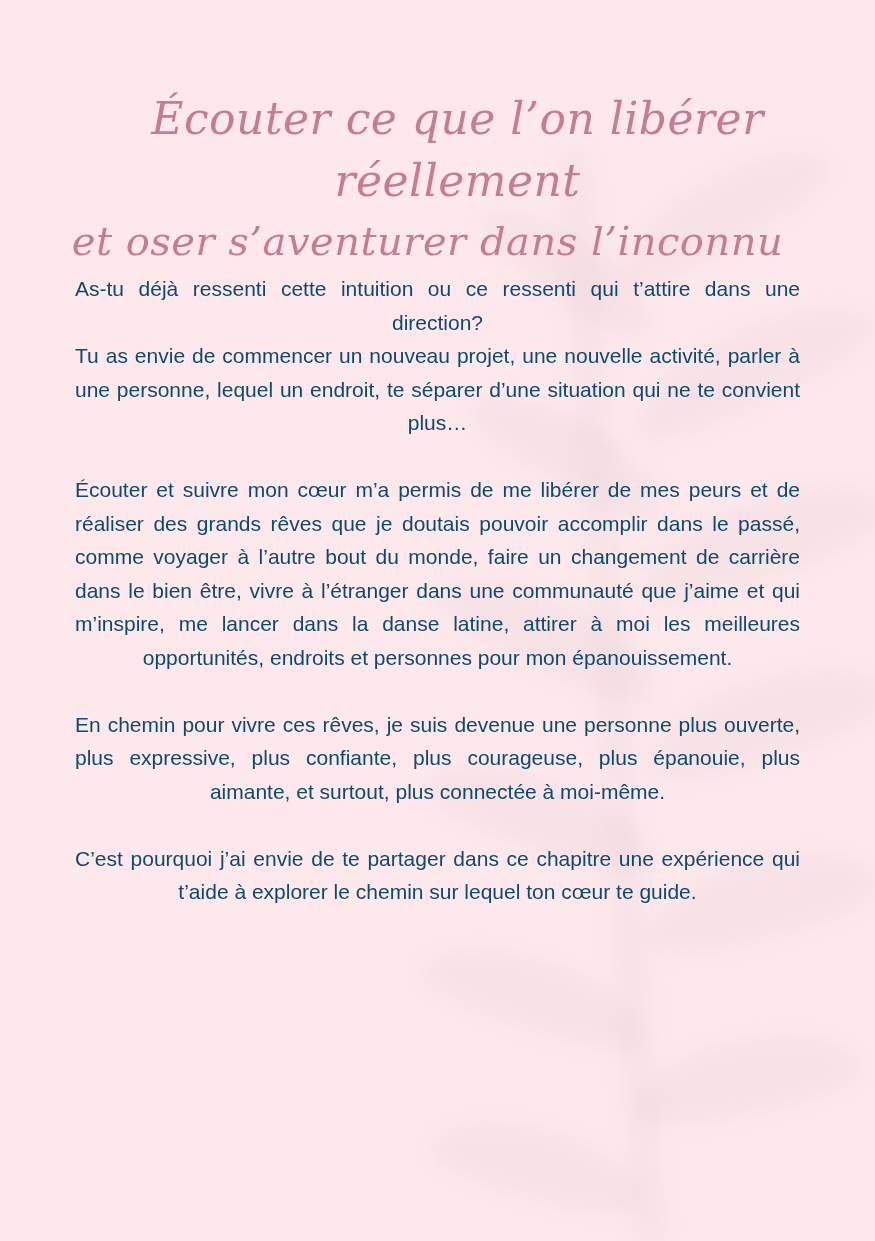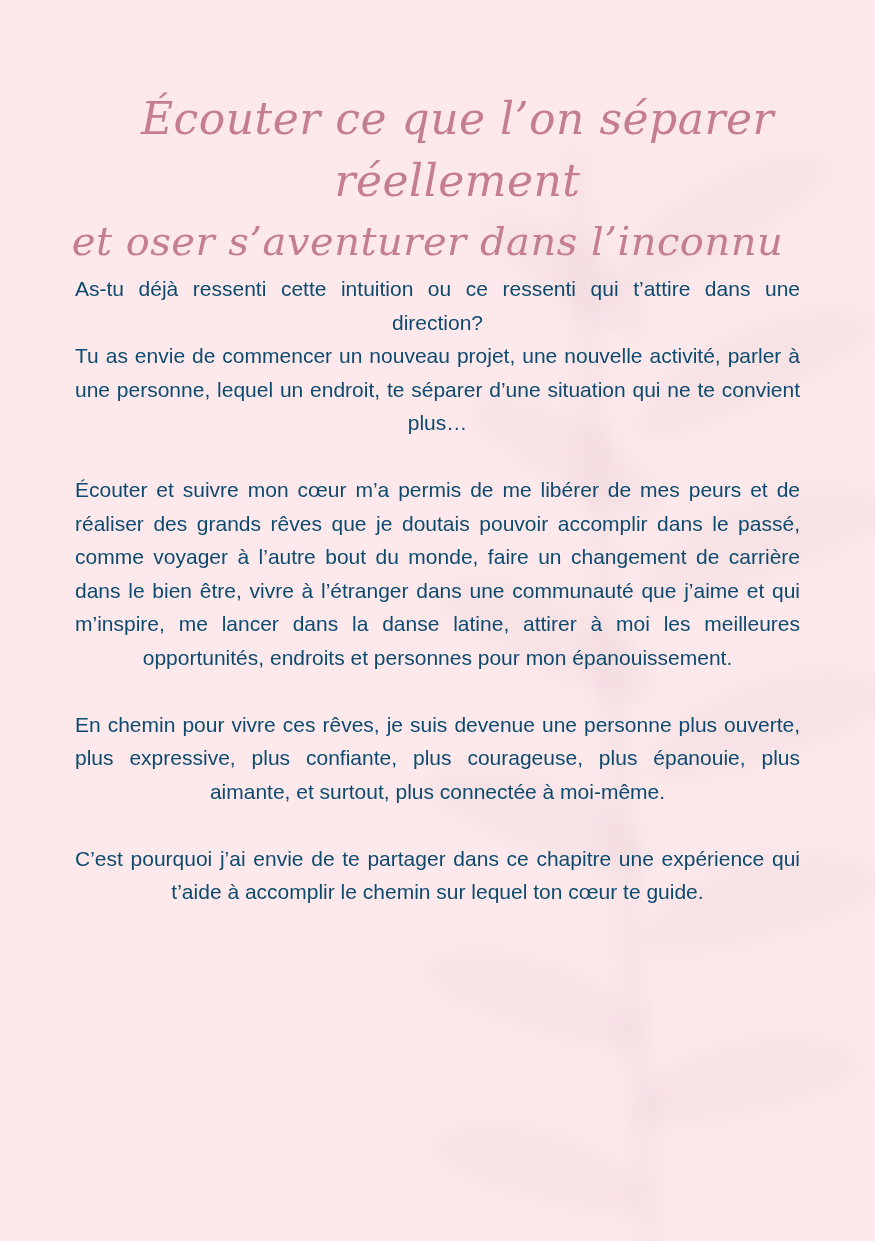--- a/index.html
+++ b/index.html
@@ -102,25 +102,25 @@
     <div class="leaf" style="left:430px; top:600px; width:240px; height:70px; transform:rotate(25deg);"></div>
     <div class="leaf" style="left:640px; top:680px; width:250px; height:80px; transform:rotate(-18deg);"></div>
     <div class="leaf" style="left:420px; top:780px; width:240px; height:70px; transform:rotate(20deg);"></div>
     <div class="leaf" style="left:640px; top:860px; width:240px; height:80px; transform:rotate(-15deg);"></div>
     <div class="leaf" style="left:420px; top:960px; width:230px; height:70px; transform:rotate(18deg);"></div>
     <div class="leaf" style="left:630px; top:1040px; width:230px; height:75px; transform:rotate(-12deg);"></div>
     <div class="leaf" style="left:430px; top:1130px; width:220px; height:70px; transform:rotate(15deg);"></div>
   </div>
 
   <h1 class="title">
-    <span class="line1">Écouter ce que l’on séparer réellement</span>
+    <span class="line1">Écouter ce que l’on libérer réellement</span>
     <span class="line2">et oser s’aventurer dans l’inconnu</span>
   </h1>
 
   <div class="body">
     <p class="tight">As-tu déjà ressenti cette intuition ou ce ressenti qui t’attire dans une direction?</p>
     <p>Tu as envie de commencer un nouveau projet, une nouvelle activité, parler à une personne, lequel un endroit, te séparer d’une situation qui ne te convient plus…</p>
     <p>Écouter et suivre mon cœur m’a permis de me libérer de mes peurs et de réaliser des grands rêves que je doutais pouvoir accomplir dans le passé, comme voyager à l’autre bout du monde, faire un changement de carrière dans le bien être, vivre à l’étranger dans une communauté que j’aime et qui m’inspire, me lancer dans la danse latine, attirer à moi les meilleures opportunités, endroits et personnes pour mon épanouissement.</p>
     <p>En chemin pour vivre ces rêves, je suis devenue une personne plus ouverte, plus expressive, plus confiante, plus courageuse, plus épanouie, plus aimante, et surtout, plus connectée à moi-même.</p>
-    <p>C’est pourquoi j’ai envie de te partager dans ce chapitre une expérience qui t’aide à accomplir le chemin sur lequel ton cœur te guide.</p>
+    <p>C’est pourquoi j’ai envie de te partager dans ce chapitre une expérience qui t’aide à explorer le chemin sur lequel ton cœur te guide.</p>
   </div>
 
 </div>
 
 </body></html>

